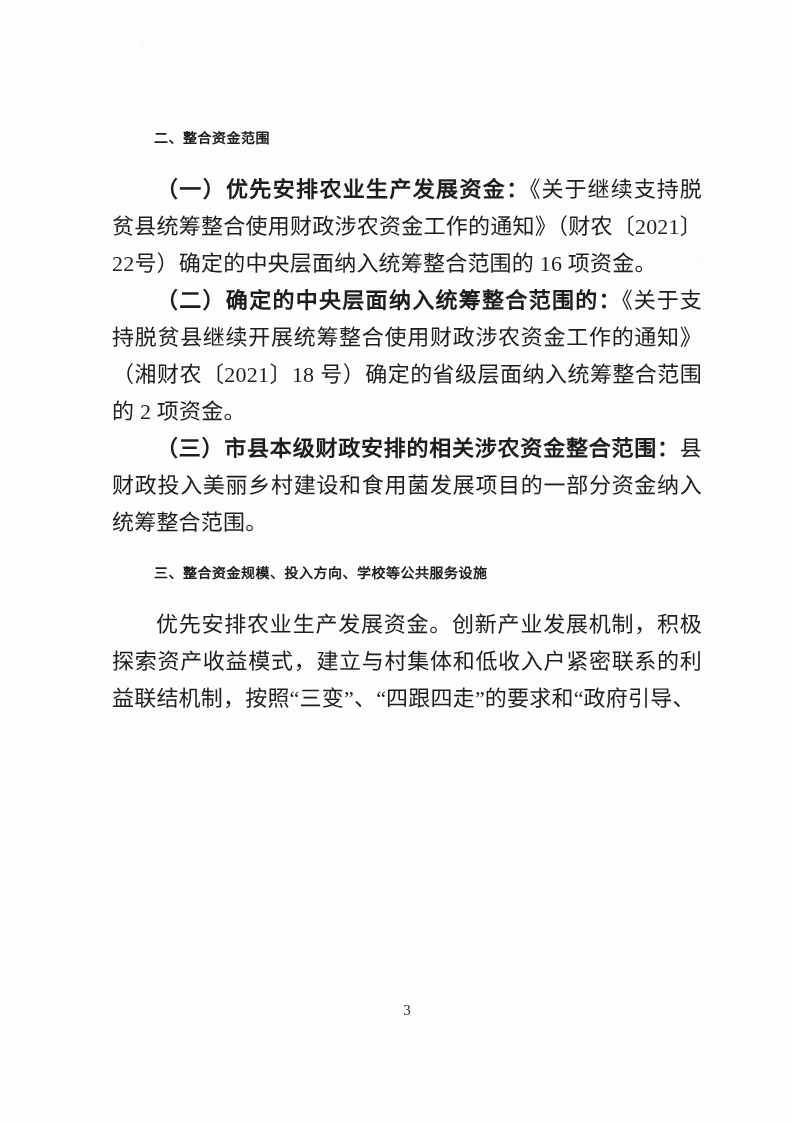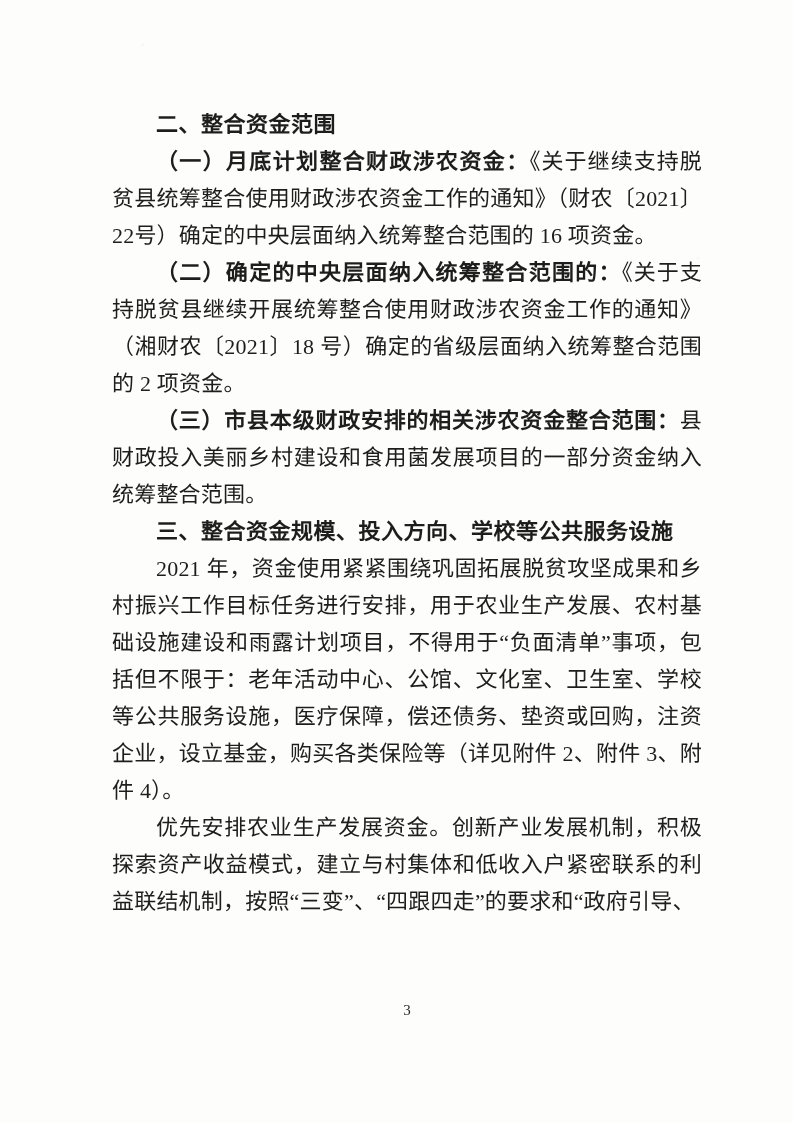--- a/index.html
+++ b/index.html
@@ -32,25 +32,25 @@
     line-height: 37px;
     text-align: justify;
     text-justify: inter-ideograph;
     letter-spacing: 0.2px;
   }
   .content p {
     margin: 0;
     text-indent: 2em;
   }
   .heading {
-    margin: 0;
+    margin: 14px;
     text-indent: 2em;
     font-family: "Liberation Sans", "DejaVu Sans", sans-serif;
     font-weight: bold;
-    font-size: 22px;
+    font-size: 14px;
     line-height: 37px;
     letter-spacing: 0.5px;
   }
   .lead {
     font-weight: bold;
     letter-spacing: 0.5px;
   }
   .page-number {
     position: absolute;
     left: 112px;
@@ -64,30 +64,29 @@
 </style>
 </head>
 <body>
 
 <div class="page">
 
   <div class="content">
 
     <h2 class="heading">二、整合资金范围</h2>
 
-    <p><span class="lead">（一）月底计划整合财政涉农资金：</span><span>《关于继续支持脱贫县统筹整合使用财政涉农资金工作的通知》（财农〔2021〕22号）确定的中央层面纳入统筹整合范围的 16 项资金。</span></p>
+    <p><span class="lead">（一）优先安排农业生产发展资金：</span><span>《关于继续支持脱贫县统筹整合使用财政涉农资金工作的通知》（财农〔2021〕22号）确定的中央层面纳入统筹整合范围的 16 项资金。</span></p>
 
     <p><span class="lead">（二）确定的中央层面纳入统筹整合范围的：</span><span>《关于支持脱贫县继续开展统筹整合使用财政涉农资金工作的通知》（湘财农〔2021〕18 号）确定的省级层面纳入统筹整合范围的 2 项资金。</span></p>
 
     <p><span class="lead">（三）市县本级财政安排的相关涉农资金整合范围：</span><span>县财政投入美丽乡村建设和食用菌发展项目的一部分资金纳入统筹整合范围。</span></p>
 
     <h2 class="heading">三、整合资金规模、投入方向、学校等公共服务设施</h2>
 
 
-    <p><span>2021 年，资金使用紧紧围绕巩固拓展脱贫攻坚成果和乡村振兴工作目标任务进行安排，用于农业生产发展、农村基础设施建设和雨露计划项目，不得用于“负面清单”事项，包括但不限于：老年活动中心、公馆、文化室、卫生室、学校等公共服务设施，医疗保障，偿还债务、垫资或回购，注资企业，设立基金，购买各类保险等（详见附件 2、附件 3、附件 4）。</span></p>
 
     <p><span>优先安排农业生产发展资金。创新产业发展机制，积极探索资产收益模式，建立与村集体和低收入户紧密联系的利益联结机制，按照“三变”、“四跟四走”的要求和“政府引导、</span></p>
 
   </div>
 
   <div class="page-number">3</div>
 
 </div>
 
 </body></html>

